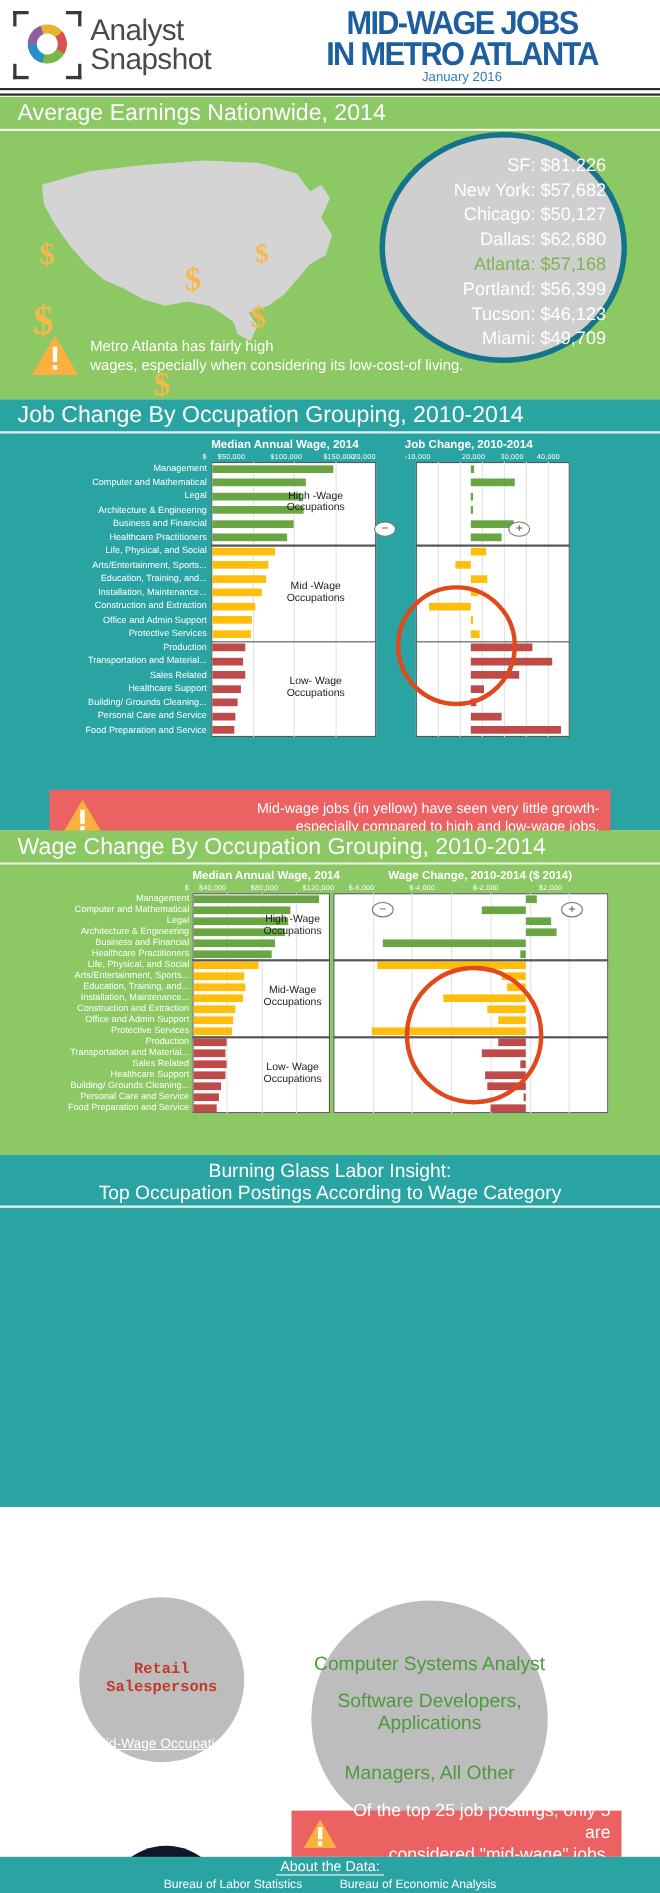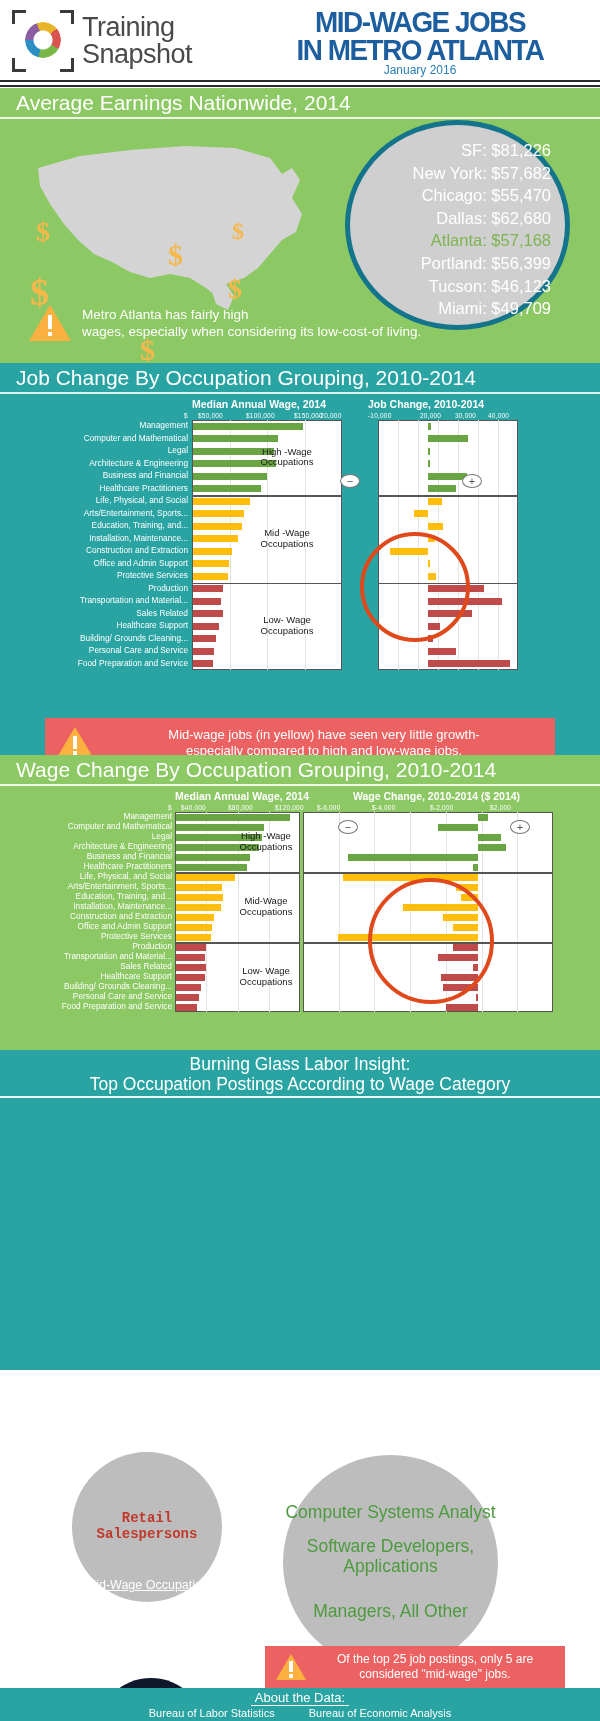--- a/index.html
+++ b/index.html
@@ -64,60 +64,60 @@
   .divline { position:absolute; background:#555; height:1.5px; }
   .grid { position:absolute; background:#e3e3e3; width:1px; }
   .bar { position:absolute; height:7px; }
   .grp-lbl { position:absolute; font-size:9.5px; color:#1a1a1a; text-align:center; line-height:1.15; }
   .pm { position:absolute; width:20px; height:14px; border:1px solid #777; border-radius:50%;
         color:#555; font-size:11px; text-align:center; line-height:12px; background:#fff;}
   .redcircle { position:absolute; border:4px solid #e0491b; border-radius:50%; }
 
   
   .cbar { position:absolute; display:flex; align-items:center; gap:8px; padding:6px 10px; }
-  .cbar .cl-text { color:#ffffff; text-align:center; flex:1; font-size:13px; line-height:1.25;}
+  .cbar .cl-text { color:#ffffff; text-align:right; flex:1; font-size:13px; line-height:1.25;}
   #s2-callout { background:#ec6262; left:45px; top:718px; width:510px; height:50px; }
   #s3-callout { background:#15657c; left:28px; top:1178px; width:545px; height:46px; }
 
   
   #s4 { background:#2aa3a3; height:320px; }
   #s4-head { text-align:center; color:#fff; font-size:17.5px; font-weight:300; line-height:1.15; padding-top:4px;}
   #s4-head .l2 { border-bottom:2px solid rgba(255,255,255,.9); padding-bottom:2px; }
   .occ-title { position:absolute; font-size:12.5px; color:#ffffff; text-decoration:underline; text-align:center; }
   .circ { position:absolute; border-radius:50%; background:#bdbdbd; display:flex; flex-direction:column;
           align-items:center; justify-content:center; text-align:center; }
   .circ div { line-height:1.12; }
   #c-low { left:72px; top:1452px; width:150px; height:150px;font-family:Liberation Mono, monospace; }
   #c-low div { color:#c0392b; font-size:14px; font-weight:bold; }
   #c-high { left:283px; top:1455px; width:215px; height:215px; }
   #c-high div { color:#4e9a3e; font-size:17.5px; }
   #c-mid { left:96px; top:1678px; width:110px; height:110px; background:#0f172a; }
   #c-mid .n1 { color:#b8860b; font-size:12px; font-weight:bold; }
   #c-mid .n2 { color:#b8a63a; font-size:7.2px; margin-top:4px; }
   #s4-callout { background:#ec6262; left:265px; top:1646px; width:300px; height:42px;}
-  #s4-callout .cl-text { font-size:12px; }
+  #s4-callout .cl-text { font-size:16px; }
   #foot { position:absolute; left:0; top:1688px; width:600px; height:33px; background:#2aa3a3; text-align:center;}
   #foot .ft-title { color:#fff; font-size:13px; font-weight:300; border-bottom:1px solid #fff; display:inline-block; padding:0 4px; }
   #foot .src { color:#fff; font-size:11px; }
   #foot .row { display:flex; justify-content:center; gap:34px; margin-top:1px;}
 </style>
 </head>
 <body>
 
 <div class="sec" id="header">
   <div id="logo-wrap">
     <div class="brackets">
       <i class="tl"></i>
         <i class="tr"></i>
         <i class="bl"></i>
         <i class="br"></i>
       <div class="ring"></div>
     </div>
     <div id="logo-text">
-      <div>Training</div>
+      <div>Analyst</div>
       <div>Snapshot</div>
     </div>
   </div>
   <div id="title-block">
     <div class="t1">MID-WAGE JOBS</div>
     <div class="t2">IN METRO ATLANTA</div>
     <div class="t3">January 2016</div>
   </div>
   <div id="hr1"></div>
   <div id="hr2"></div>
@@ -140,21 +140,21 @@
   <div class="dollar" style="left:232px; top:130px; font-size:24px;">$</div>
 
   <div id="magnifier">
     <div id="mag-handle1"></div>
     <div id="mag-handle2"></div>
     <div id="mag-handle3"></div>
     <div id="mag-circle">
       <ul id="city-list">
         <li>SF: $81,226</li>
         <li>New York: $57,682</li>
-        <li>Chicago: $55,470</li>
+        <li>Chicago: $50,127</li>
         <li>Dallas: $62,680</li>
         <li class="hl">Atlanta: $57,168</li>
         <li>Portland: $56,399</li>
         <li>Tucson: $46,123</li>
         <li>Miami: $49,709</li>
       </ul>
     </div>
   </div>
 
   <div id="s1-callout" class="callout">

